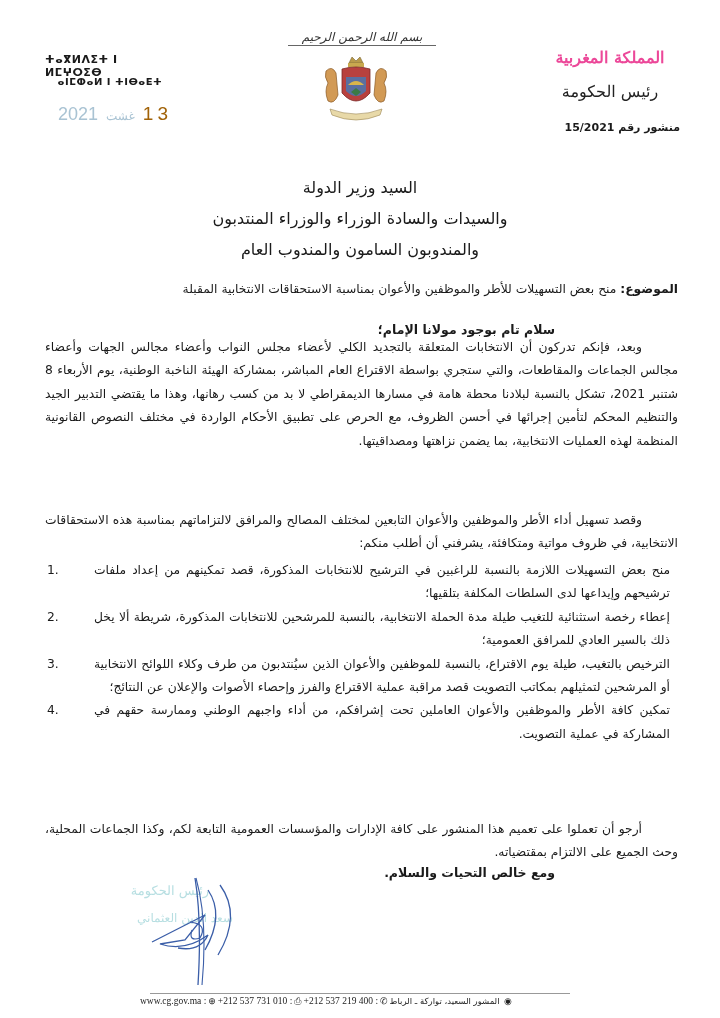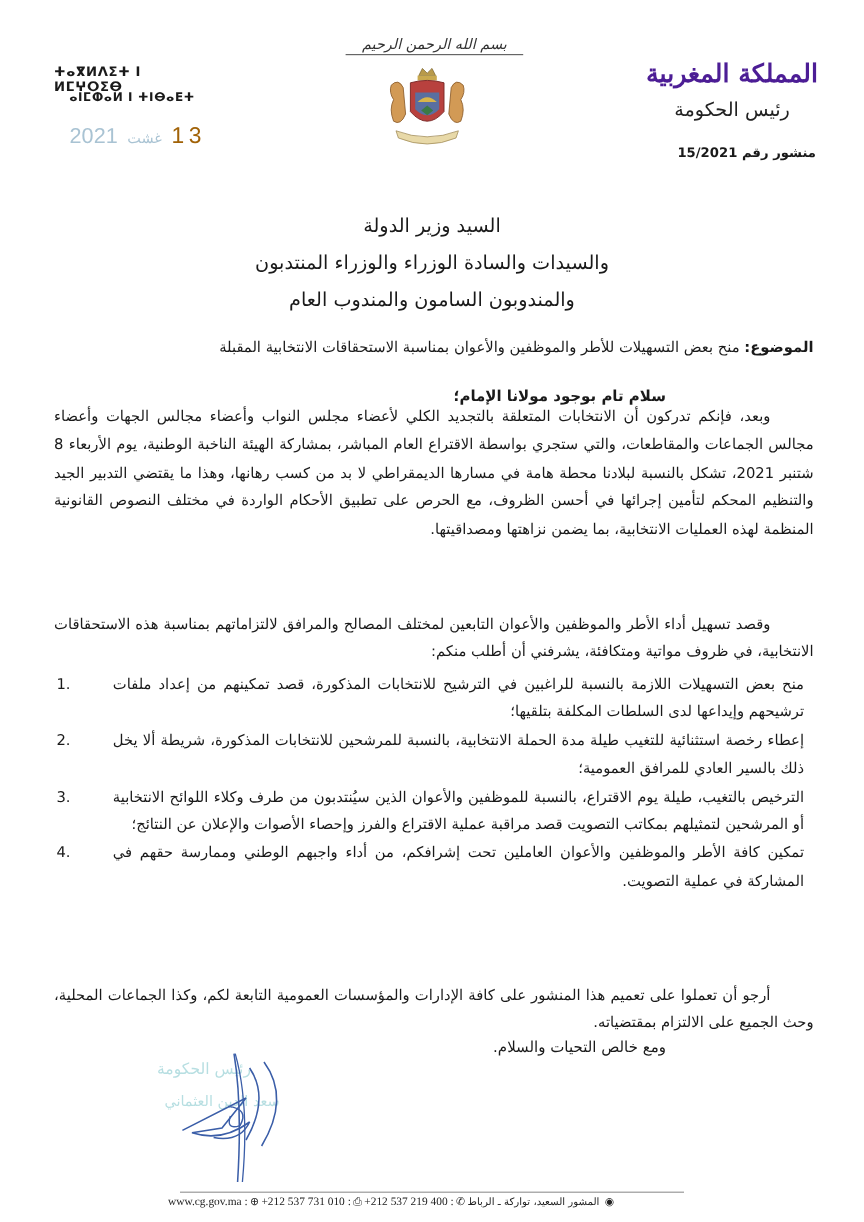--- a/index.html
+++ b/index.html
@@ -16,42 +16,42 @@
     .date-stamp .day { font-size: 19px; letter-spacing: 4px; color: #a16207; }
     .date-stamp .month { font-size: 12px; }
 
     
     .basmala { left: 282px; top: 30px; width: 160px; height: 20px; }
     .basmala-text { font-family: "DejaVu Serif", serif; font-size: 12px; font-style: italic; color:#333; text-align:center; white-space: nowrap; }
     .basmala-line { position:absolute; left: 6px; right: 6px; top: 15px; height: 1px; background:#666; }
     .coat-of-arms { left: 318px; top: 55px; width: 76px; height: 70px; }
 
     
-    .kingdom { left: 535px; top: 48px; width: 150px; text-align: center; direction: rtl; font-family: "DejaVu Serif", serif; font-size: 21px; font-weight: bold; color:#4c1d95; }
+    .kingdom { left: 535px; top: 48px; width: 150px; text-align: center; direction: rtl; font-family: "DejaVu Serif", serif; font-size: 16px; font-weight: bold; color:#ec4899; }
     .presidency { left: 555px; top: 82px; width: 110px; text-align: center; direction: rtl; font-family: "DejaVu Serif", serif; font-size: 16px; color:#222; }
     .circular-number { left: 540px; top: 121px; width: 140px; direction: rtl; text-align: right; font-size: 11px; font-weight: bold; }
 
     
     .addressees { left: 160px; top: 172px; width: 400px; direction: rtl; text-align: center; font-weight: normal; font-size: 16px; line-height: 31px; }
 
     
     .body-text { left: 45px; right: 42px; direction: rtl; text-align: justify; font-size: 12.3px; line-height: 23.4px; }
     .subject { top: 278px; font-size: 12.3px; }
     .subject b { font-weight: bold; }
     .greeting { top: 318px; right: 165px; font-weight: bold; font-size: 12.5px; }
     .para { text-indent: 0; }
     .para .indent { display:inline-block; width: 36px; }
     .p1 { top: 336px; }
     .p2 { top: 509px; }
     .list { top: 559px; right: 42px; left: 45px; direction: rtl; }
     .list-item { display: flex; flex-direction: row; font-size: 12.3px; line-height: 23.4px; text-align: justify; }
     .list-item .num { width: 22px; flex: 0 0 22px; text-align: left; direction: ltr; padding-left: 2px; }
     .list-item .txt { flex: 1; padding-right: 8px; margin-left: 25px; }
     .p3 { top: 818px; }
-    .closing { top: 861px; right: 165px; font-weight: normal; font-size: 12.5px; }
+    .closing { top: 861px; right: 165px; font-weight: bold; font-size: 12.5px; }
 
     
     .signature { left: 90px; top: 860px; width: 190px; height: 125px; }
 
     
     .footer-rule { left: 150px; right: 150px; top: 993px; height: 1px; background: #999; }
     .footer { left: 140px; top: 996px; width: 445px; font-family: "Liberation Serif", serif; font-size: 9.5px; color:#222; direction: ltr; display:flex; justify-content: flex-start; white-space: nowrap; }
     .footer span { display:inline-block; }
     .footer .ar { direction: rtl; font-family: "DejaVu Sans", sans-serif; font-size: 8.5px; }
     .footer .icon { font-size: 9px; margin: 0 2px; }

